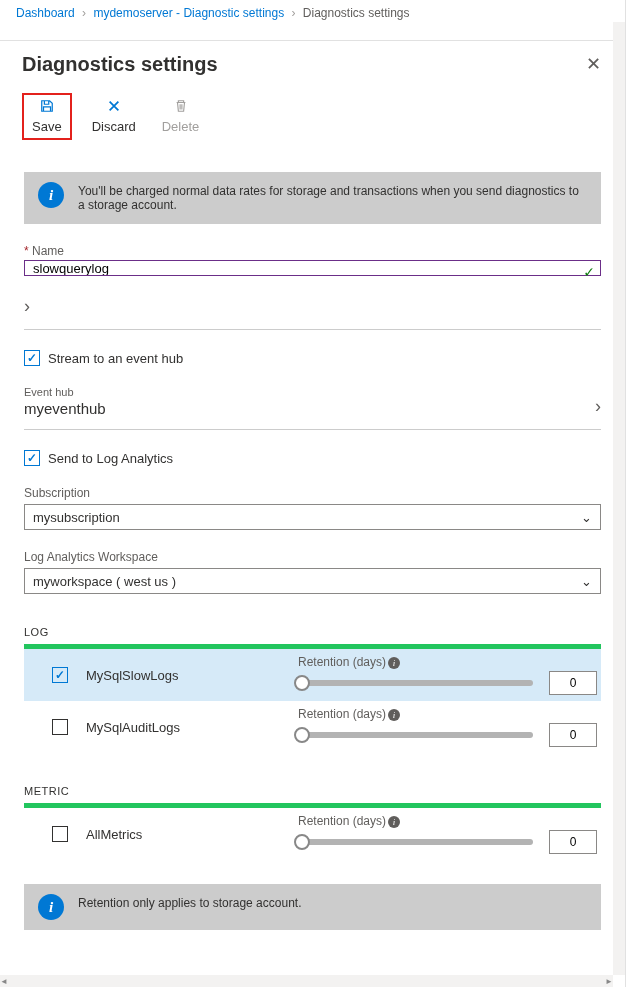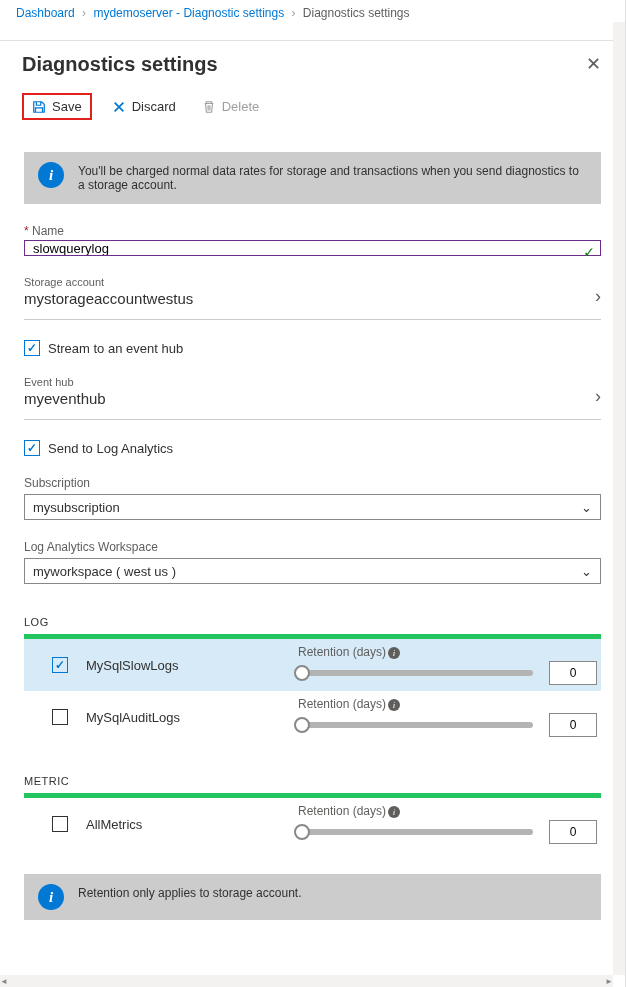--- a/index.html
+++ b/index.html
@@ -38,20 +38,21 @@
     align-items: center;
   }
   .tbtn {
     display: flex;
     align-items: center;
     gap: 6px;
     color: #323130;
     cursor: pointer;
     font-size: 13px;
     padding: 2px 6px;
+    flex-direction: column;
   }
   .tbtn svg { width: 14px; height: 14px; }
   .save-highlight {
     border: 2px solid #e3211c;
     padding: 4px 8px;
   }
   .tbtn.disabled { color: #a19f9d; }
   .body {
     padding: 22px 24px 4px;
   }
@@ -267,24 +268,20 @@
     <p>You'll be charged normal data rates for storage and transactions when you send diagnostics to a storage account.</p>
   </div>
 
   <div class="field-label required">Name</div>
   <div class="txt-wrap">
     <input class="txt txt-valid" value="slowquerylog" style="">
     <span class="check">✓</span>
   </div>
 
   <div class="picker">
-    <div>
-      <div class="pk-label">Storage account</div>
-      <div class="pk-value">mystorageaccountwestus</div>
-    </div>
     <div class="chevron">›</div>
   </div>
 
   <div class="chk-row">
     <span class="az-checkbox checked"></span>
     <span>Stream to an event hub</span>
   </div>
   <div class="picker">
     <div>
       <div class="pk-label">Event hub</div>

